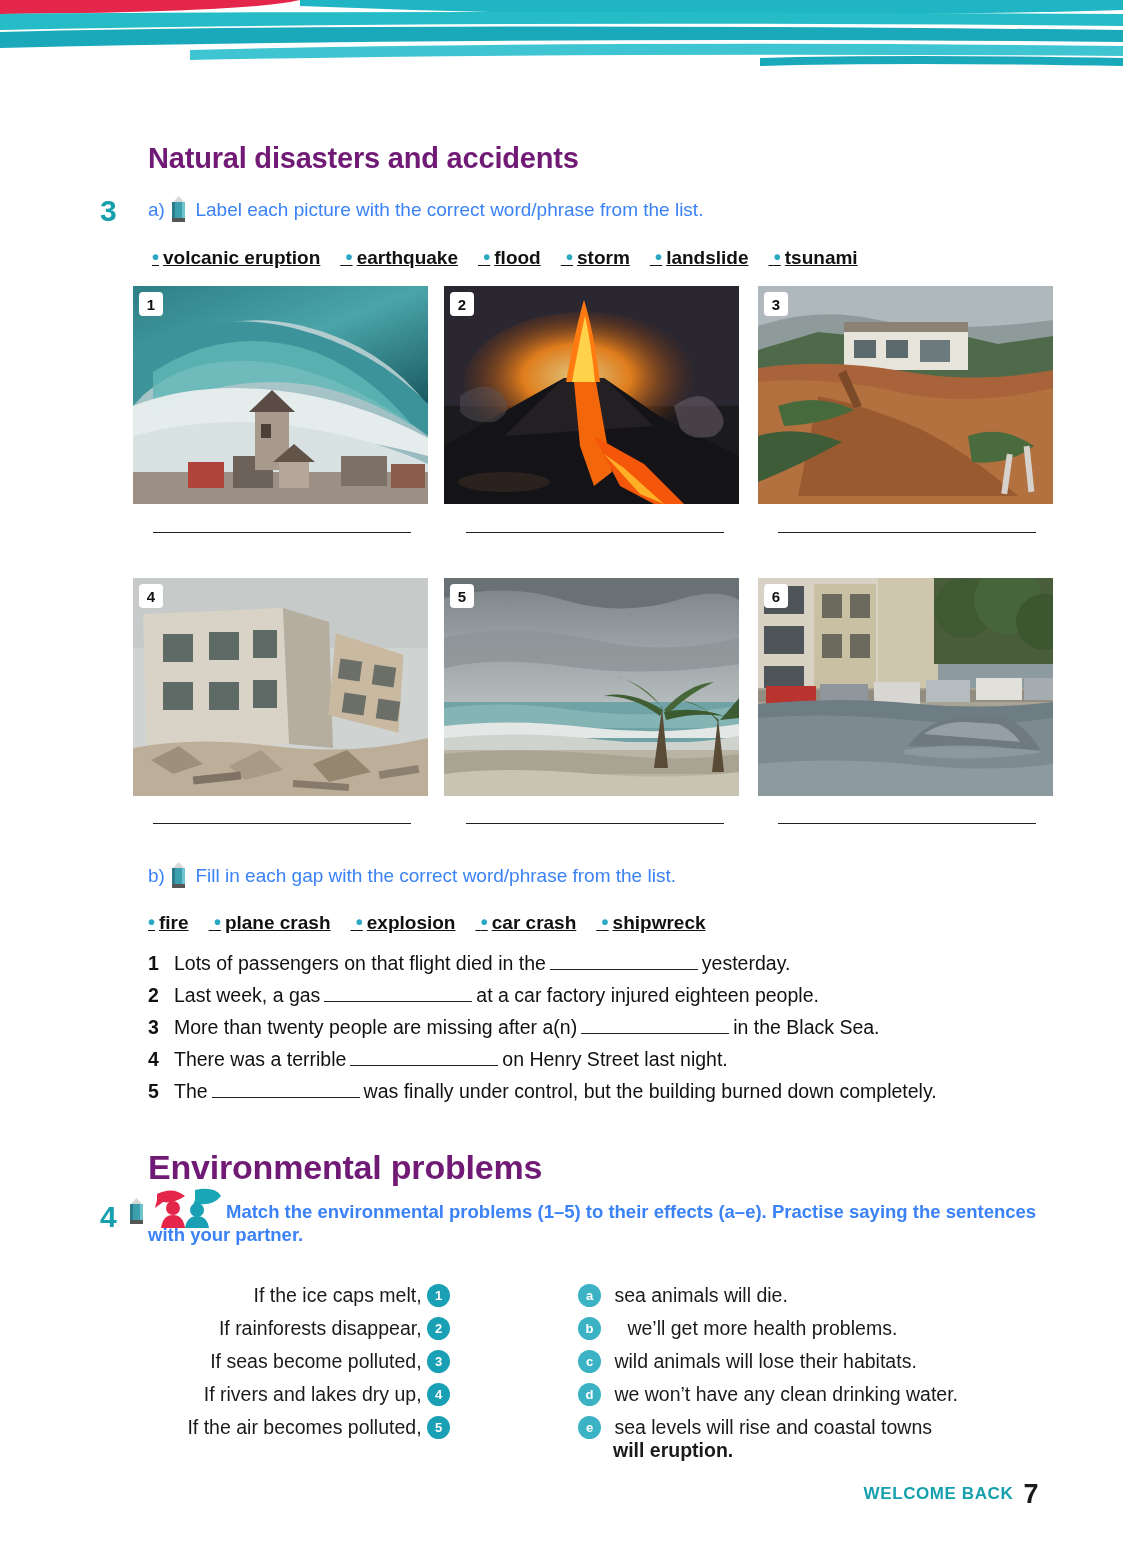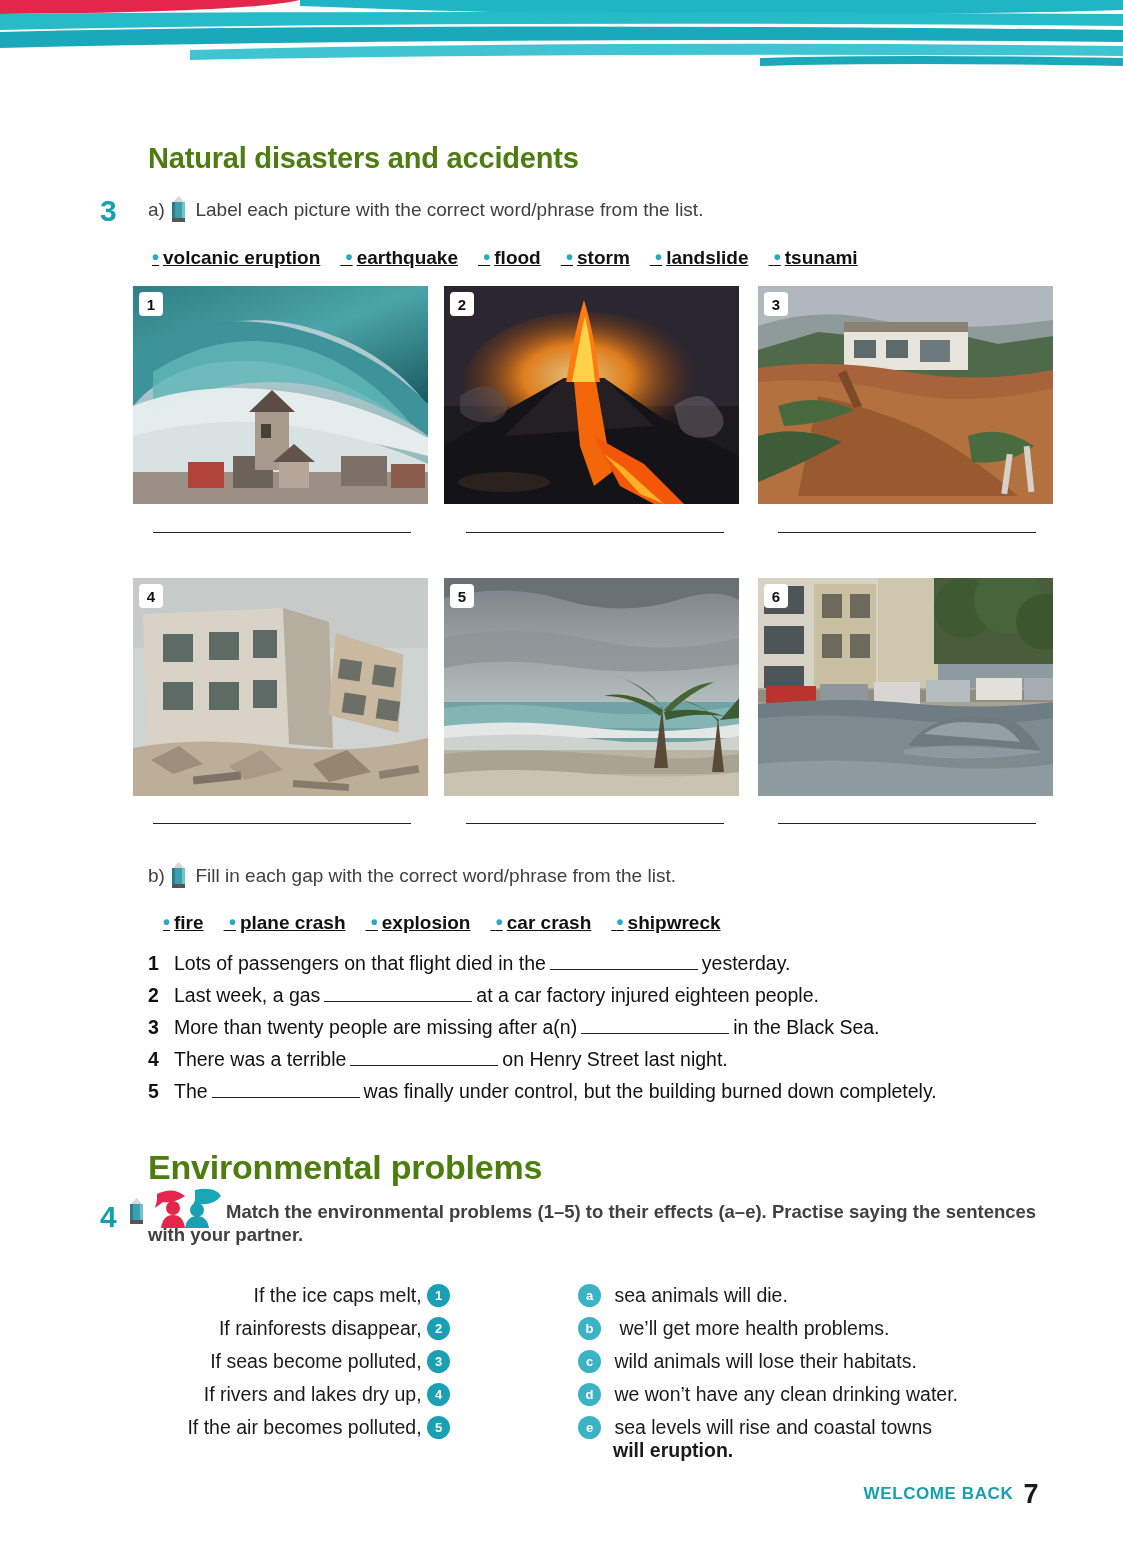--- a/index.html
+++ b/index.html
@@ -14,21 +14,21 @@
   }
   
   .banner { position:absolute; top:0; left:0; width:1123px; height:70px; overflow:hidden; }
   .banner svg { display:block; }
 
   
   .page { position:absolute; top:0; left:0; width:1123px; height:1548px; }
 
   .heading {
     position:absolute;
-    color:#4d7c0f;
+    color:#701a75;
     font-weight:bold;
     letter-spacing:-0.2px;
   }
   #h-natural { left:148px; top:142px; font-size:29px; }
   #h-env     { left:148px; top:1148px; font-size:34px; }
 
   .ex-num {
     position:absolute;
     color:#16a0ad;
     font-weight:bold;
@@ -51,39 +51,39 @@
     background:#d8d8d8;
     clip-path:polygon(50% 0, 100% 100%, 0 100%);
   }
   .pencil .body { top:6px; height:17px; background:#3d9fad;
     border-left:3px solid #2b7d89; border-right:3px solid #6ec3cd; }
   .pencil .end { top:22px; height:4px; background:#555; }
 
   .instr {
     position:absolute;
     font-size:19px;
-    color:#404040;
+    color:#3b82f6;
   }
   #instr-a { left:148px; top:196px; }
   #instr-b { left:148px; top:862px; }
   #instr-4 { left:148px; top:1200px; width:900px; line-height:1.25; font-weight:bold; font-size:18.5px;}
 
   .label-a { font-size:19px; }
 
   
   .wordlist {
     position:absolute;
     font-size:19px;
     font-weight:bold;
     color:#111;
     white-space:nowrap;
     text-decoration:underline;
   }
   #wl1 { left:152px; top:246px; }
-  #wl2 { left:163px; top:911px; }
+  #wl2 { left:148px; top:911px; }
   .wordlist .w { margin-right:20px; }
   .wordlist .dot { color:#2ba8c4; font-size:20px; margin-right:4px; }
 
   
   .pic {
     position:absolute;
     width:295px; height:218px;
     overflow:hidden;
     background:#ccc;
   }
@@ -437,21 +437,21 @@
     <span>If the air becomes polluted,</span>
     <span class="circ">5</span>
   </div>
 
   <div class="match-right" style="left:578px; top:1284px;">
     <span class="circ light">a</span>
     <span style="margin-left:8px;">sea animals will die.</span>
   </div>
   <div class="match-right" style="left:578px; top:1317px;">
     <span class="circ light">b</span>
-    <span style="margin-left:13px;">we’ll get more health problems.</span>
+    <span style="margin-left:21px;">we’ll get more health problems.</span>
   </div>
   <div class="match-right" style="left:578px; top:1350px;">
     <span class="circ light">c</span>
     <span style="margin-left:8px;margin-top:9px;">wild animals will lose their habitats.</span>
   </div>
   <div class="match-right" style="left:578px; top:1383px;">
     <span class="circ light">d</span>
     <span style="margin-left:8px;">we won’t have any clean drinking water.</span>
   </div>
   <div class="match-right" style="left:578px; top:1416px;">

